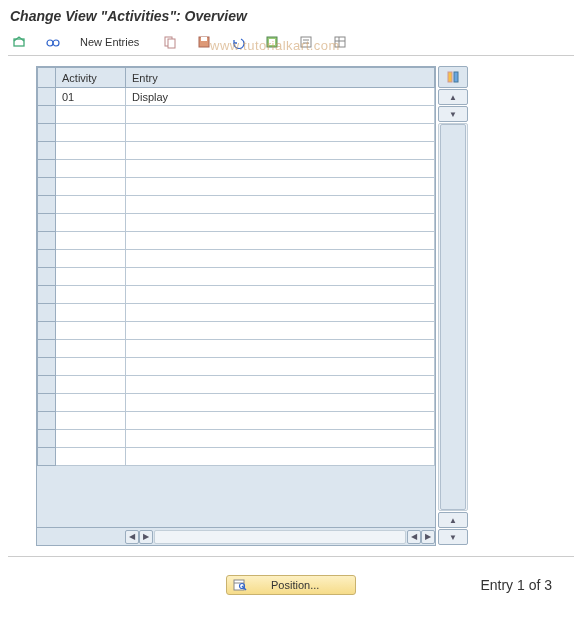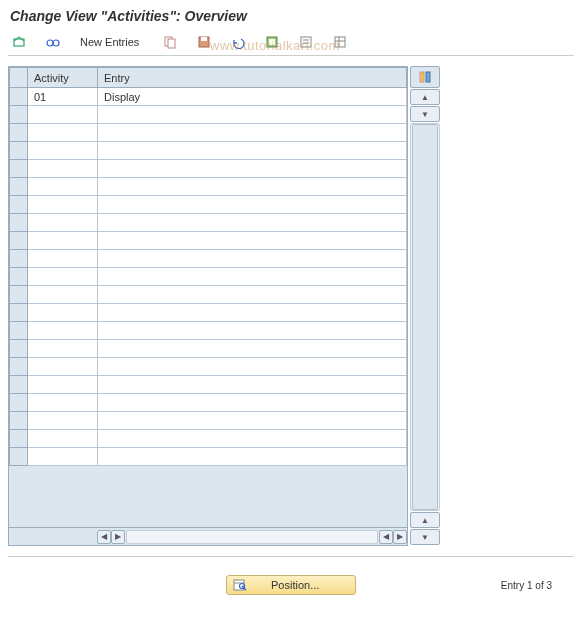--- a/index.html
+++ b/index.html
@@ -59,20 +59,21 @@
       left: 210px;
       top: 38px;
       letter-spacing: 0.5px;
       pointer-events: none;
       z-index: 5;
     }
     .content {
       padding: 10px 8px 0 8px;
       display: flex;
       gap: 2px;
+      margin-left: 28px;
     }
     .table-wrap {
       border: 1px solid #9aadbf;
       background: #dce6ef;
       width: 400px;
       height: 480px;
       display: flex;
       flex-direction: column;
     }
     .table-scroll {
@@ -216,21 +217,21 @@
       justify-content: flex-start;
     }
     .position-btn .picon {
       width: 14px;
       height: 14px;
       display: flex;
       align-items: center;
       justify-content: center;
     }
     .entry-text {
-      font-size: 10px;
+      font-size: 14px;
       color: #333;
       position: absolute;
       right: 30px;
     }
     svg { display: block; }
   </style>
 </head>
 <body>
 
 <div class="title-bar">Change View "Activities": Overview</div>

